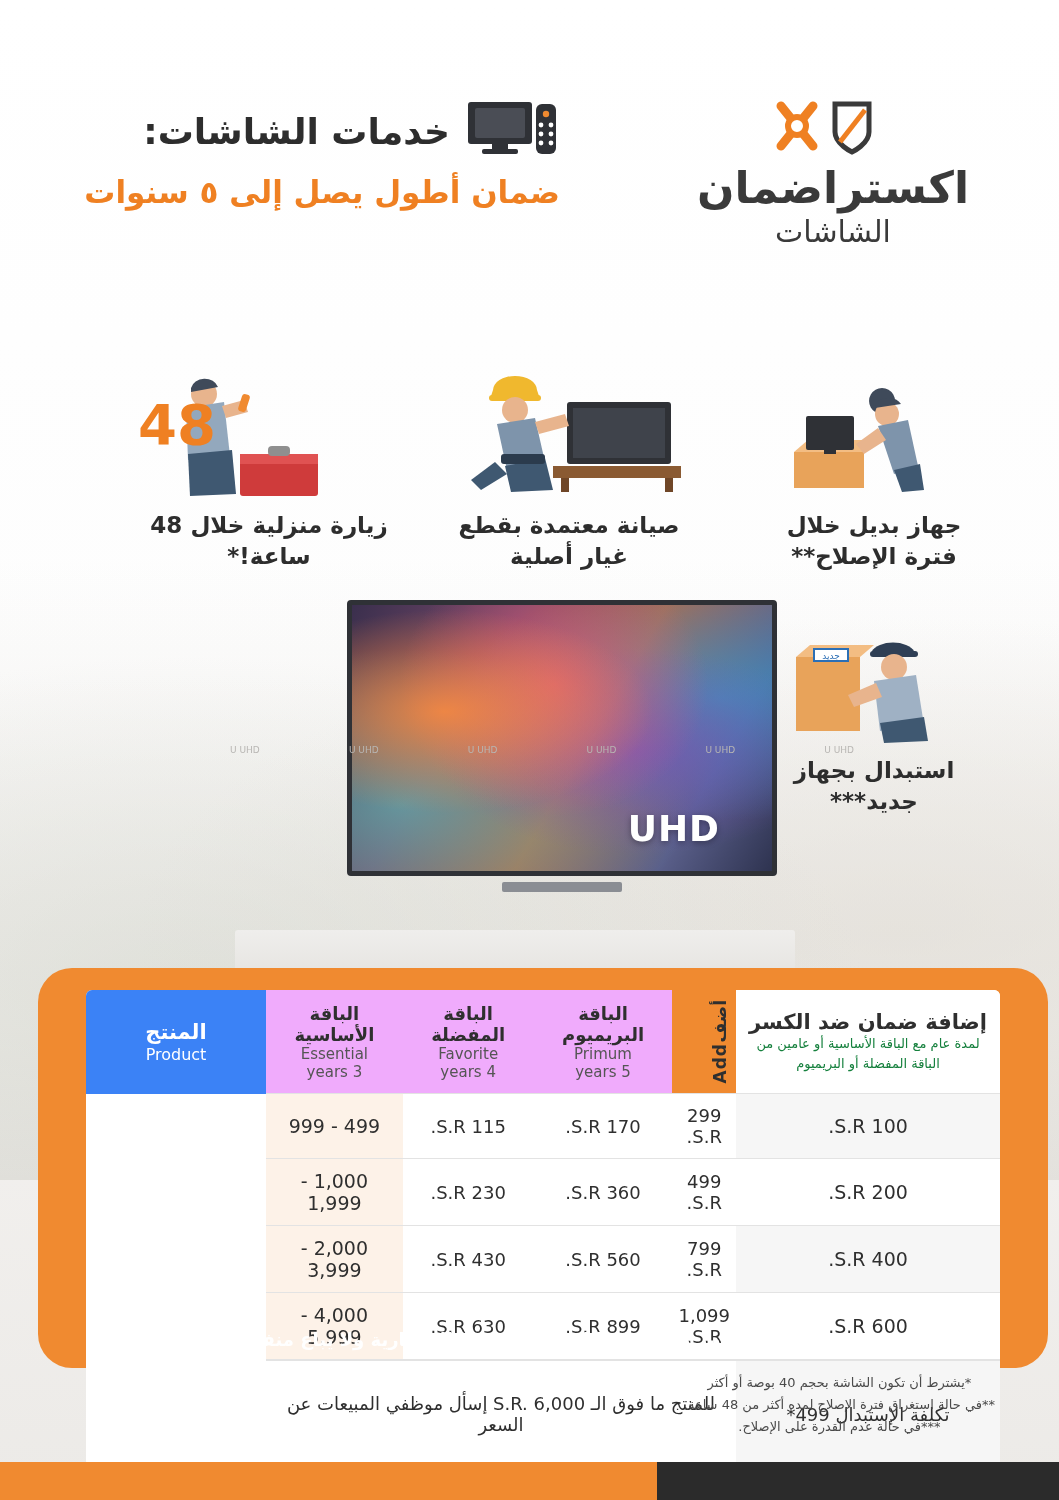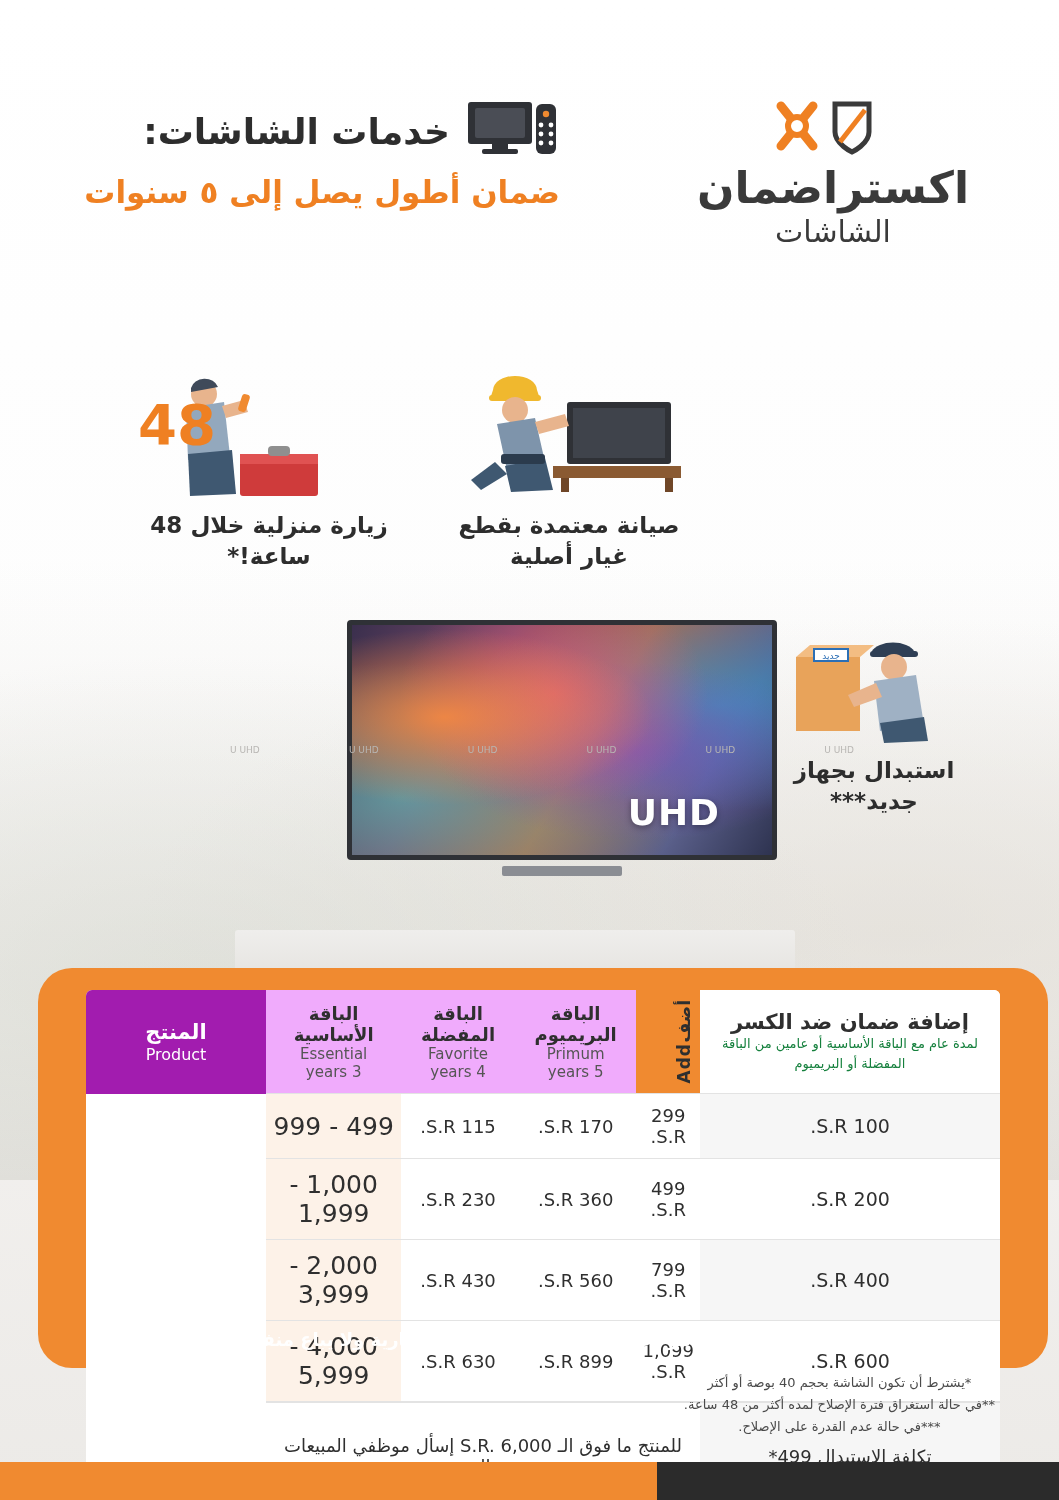--- a/index.html
+++ b/index.html
@@ -58,21 +58,21 @@
   .feat-art { height:130px; position:relative; }
 
   #feat-1 { right:70px; top:0px; width:230px; }
   #feat-2 { right:360px; top:0px; width:260px; }
   #feat-3 { right:665px; top:0px; width:250px; }
   #feat-4 { right:70px; top:245px; width:230px; }
 
   .big48 { position:absolute; font-size:56px; font-weight:bold; color:#ef8022; left:-6px; top:22px; }
 
   
-  .tv { position:absolute; left:347px; top:620px; width:430px; height:240px; }
+  .tv { position:absolute; left:347px; top:600px; width:430px; height:276px; }
   .tv-screen {
     position:absolute; inset:0; border:5px solid #2f3136; border-radius:4px;
     background:
       radial-gradient(ellipse at 22% 40%, rgba(255,140,60,.85) 0%, rgba(255,140,60,0) 45%),
       radial-gradient(ellipse at 48% 30%, rgba(235,90,120,.75) 0%, rgba(235,90,120,0) 50%),
       radial-gradient(ellipse at 68% 55%, rgba(120,80,190,.7) 0%, rgba(120,80,190,0) 50%),
       radial-gradient(ellipse at 88% 35%, rgba(60,150,200,.75) 0%, rgba(60,150,200,0) 50%),
       radial-gradient(ellipse at 12% 75%, rgba(90,200,190,.6) 0%, rgba(90,200,190,0) 55%),
       linear-gradient(120deg,#3a2f4d 0%, #7a4a6a 30%, #b06a4a 55%, #5a5f8a 80%, #2e3350 100%);
     overflow:hidden;
@@ -96,38 +96,38 @@
   .table-wrap {
     position:absolute; left:48px; right:48px; top:22px;
     background:#ffffff; border-radius:6px; overflow:hidden;
   }
   table.pricing { width:100%; border-collapse:collapse; }
   table.pricing th, table.pricing td {
     text-align:center; vertical-align:middle; font-size:18px; color:#2f2f2f;
   }
   thead th { background:#f0abfc; padding:10px 6px; }
   thead th.product-head {
-    background:#a21caf; color:#ffffff; font-weight:bold; line-height:1.25; font-size:21px; width:180px;
+    background:#3b82f6; color:#ffffff; font-weight:bold; line-height:1.25; font-size:21px; width:180px;
   }
   thead th .en { display:block; font-size:15px; font-weight:normal; color:#555; }
   thead th.product-head .en { color:#ffffff; font-size:16px; }
-  thead th.break-head { background:#ffffff; width:300px; padding:10px 8px; }
+  thead th.break-head { background:#ffffff; width:264px; padding:10px 8px; }
   thead th.break-head .t1 { font-size:21px; font-weight:bold; color:#2f2f2f; }
   thead th.break-head .t2 { font-size:13px; color:#15803d; font-weight:normal; line-height:1.5; margin-top:0; }
   th.add-col, td.add-col {
     background:#f08a30; color:#ffffff; width:40px;
   }
   .add-vert {
     writing-mode: vertical-rl; transform: rotate(180deg);
     font-size:17px; font-weight:bold; letter-spacing:1px; white-space:nowrap;
   }
   tbody td { padding:11px 6px; border-top:1px solid #e3e3e3; }
   tbody tr td.break-cell { background:#f6f6f6; font-size:19px; }
   tbody tr:nth-child(even) td.break-cell { background:#ffffff; }
-  tbody td.product-cell { background:#fdf2e8; font-size:25px;margin-left:20px; }
+  tbody td.product-cell { background:#fdf2e8; font-size:19px;margin-left:20px; }
   td.note-row {
     font-size:19px; padding:32px 6px; border-top:2px solid #e3e3e3; color:#2f2f2f;
   }
   td.break-note { font-size:15px; background:#f6f6f6; border-top:2px solid #e3e3e3; }
 
   .panel-footer {
     position:absolute; left:0; right:0; bottom:18px; text-align:center;
     color:#ffffff; font-size:18px; font-weight:bold;
   }
 
@@ -187,20 +187,37 @@
           </svg>
         </span>
         <span class="headline-main">خدمات الشاشات:</span>
       </div>
       <div class="headline-sub">ضمان أطول يصل إلى ٥ سنوات</div>
     </div>
   </div>
 
   <div class="features">
 
+    <div class="feat" id="feat-1">
+      <div class="feat-art">
+        <svg width="200" height="130" viewBox="0 0 200 130">
+          <rect x="20" y="82" width="70" height="36" fill="#e8a35a"></rect>
+          <path d="M20 82 L34 70 L104 70 L90 82 Z" fill="#f3bd83"></path>
+          <rect x="32" y="46" width="48" height="34" rx="2" fill="#2f3136"></rect>
+          <rect x="50" y="80" width="12" height="4" fill="#2f3136"></rect>
+          <path d="M108 44 a13 13 0 1 1 0.1 0 Z" fill="#3f4a5a"></path>
+          <circle cx="113" cy="44" r="12" fill="#e8b48d"></circle>
+          <path d="M101 36 a14 11 0 0 1 26 -2 l-26 4 Z" fill="#3f4a5a"></path>
+          <path d="M104 56 L134 50 L144 96 L120 104 Z" fill="#7e94ab"></path>
+          <path d="M120 100 L146 94 L150 120 L128 122 Z" fill="#3f5871"></path>
+          <path d="M104 58 L82 74 L90 84 L112 70 Z" fill="#e8b48d"></path>
+        </svg>
+      </div>
+      <div class="cap">جهاز بديل خلال فترة الإصلاح**</div>
+    </div>
 
     <div class="feat" id="feat-2">
       <div class="feat-art">
         <svg width="240" height="130" viewBox="0 0 240 130">
           <rect x="118" y="32" width="104" height="62" rx="3" fill="#2f3136"></rect>
           <rect x="124" y="38" width="92" height="50" fill="#3f434b"></rect>
           <rect x="104" y="96" width="128" height="12" fill="#8a5a32"></rect>
           <rect x="112" y="108" width="8" height="14" fill="#6f4627"></rect>
           <rect x="216" y="108" width="8" height="14" fill="#6f4627"></rect>
           <path d="M44 20 a22 14 0 0 1 44 0 l2 6 l-48 0 Z" fill="#f0b82e"></path>

